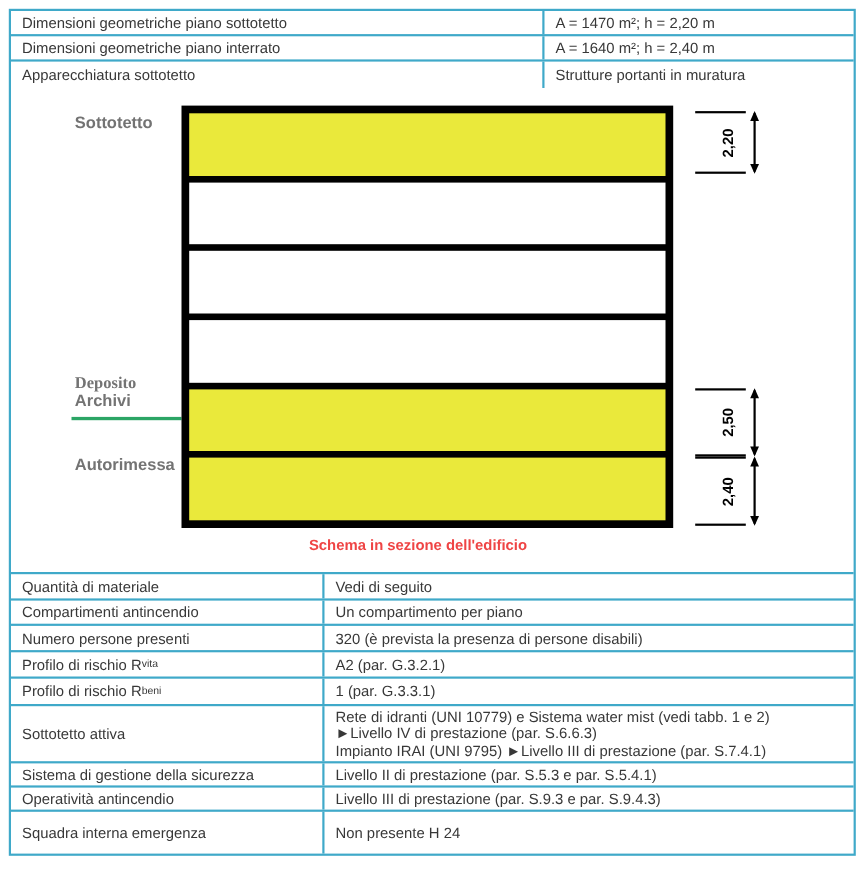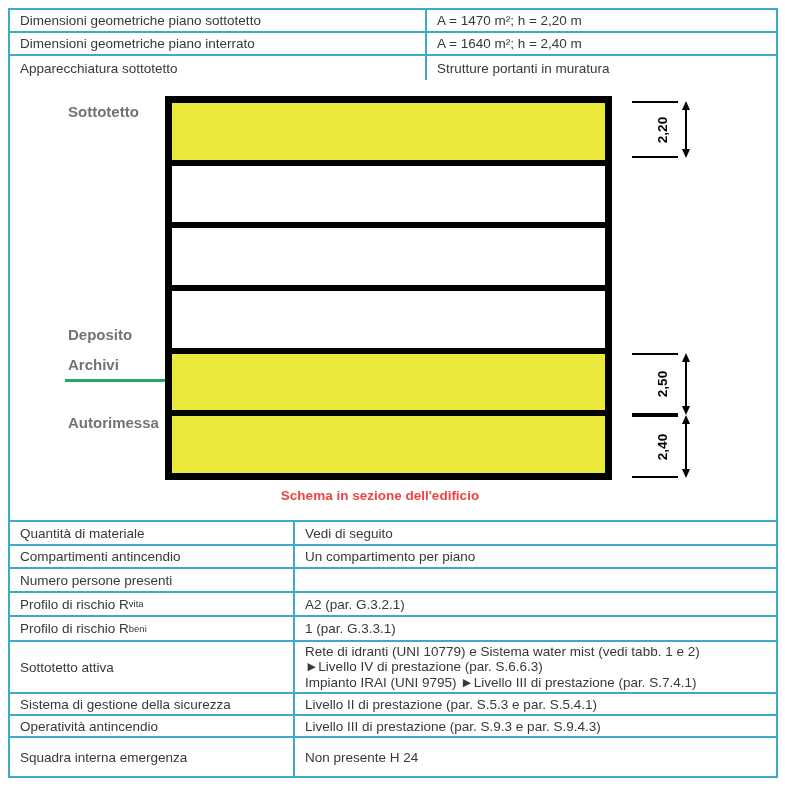--- a/index.html
+++ b/index.html
@@ -14,21 +14,21 @@
   }
   .trow{
     display:flex;box-sizing:border-box;border-bottom:2px solid #3FA9C9;
     align-items:stretch;
   }
   .trow:last-child{border-bottom:none;}
   .cell{
     display:flex;align-items:center;box-sizing:border-box;padding:2px 10px;
   }
   .cell-label{border-right:2px solid #3FA9C9;}
-  .top-label{width:417px;}
+  .top-label{width:485px;}
   .bot-label{width:285px;}
   .cell-value{flex:1;}
   .cell-multi{display:flex;flex-direction:column;justify-content:center;align-items:flex-start;}
   .cell-multi div{line-height:15.5px;}
   sub{font-size:9.5px;line-height:0;}
   .r22{height:22px;} .r23{height:23px;} .r24{height:24px;} .r25{height:25px;}
   .r21{height:38px;} .r52{height:52px;}
 
   
   .diagram{
@@ -84,21 +84,21 @@
     </div>
     <div class="trow r24">
       <div class="cell cell-label top-label">Apparecchiatura sottotetto</div>
       <div class="cell cell-value">Strutture portanti in muratura</div>
     </div>
   </div>
 
   <div class="diagram">
 
     <div class="flabel" style="top:23px;">Sottotetto</div>
-    <div class="flabel" style="top:246px;">Deposito</div>
+    <div class="flabel" style="top:260px;font-family:Liberation Serif, serif;">Deposito</div>
     <div class="flabel" style="top:276px;">Archivi</div>
     <div class="greenline"></div>
     <div class="flabel" style="top:334px;">Autorimessa</div>
 
     <div class="building">
       <div class="floor floor-y"></div>
       <div class="floor floor-w"></div>
       <div class="floor floor-w"></div>
       <div class="floor floor-w"></div>
       <div class="floor floor-y"></div>
@@ -139,20 +139,21 @@
     <div class="trow r24">
       <div class="cell cell-label bot-label">Quantità di materiale</div>
       <div class="cell cell-value">Vedi di seguito</div>
     </div>
     <div class="trow r23">
       <div class="cell cell-label bot-label">Compartimenti antincendio</div>
       <div class="cell cell-value">Un compartimento per piano</div>
     </div>
     <div class="trow r24">
       <div class="cell cell-label bot-label">Numero persone presenti</div>
+      <div class="cell cell-value">320 (è prevista la presenza di persone disabili)</div>
     </div>
     <div class="trow r24">
       <div class="cell cell-label bot-label">
         <span>Profilo di rischio R</span>
           <sub>vita</sub>
       </div>
       <div class="cell cell-value">A2 (par. G.3.2.1)</div>
     </div>
     <div class="trow r25">
       <div class="cell cell-label bot-label">

